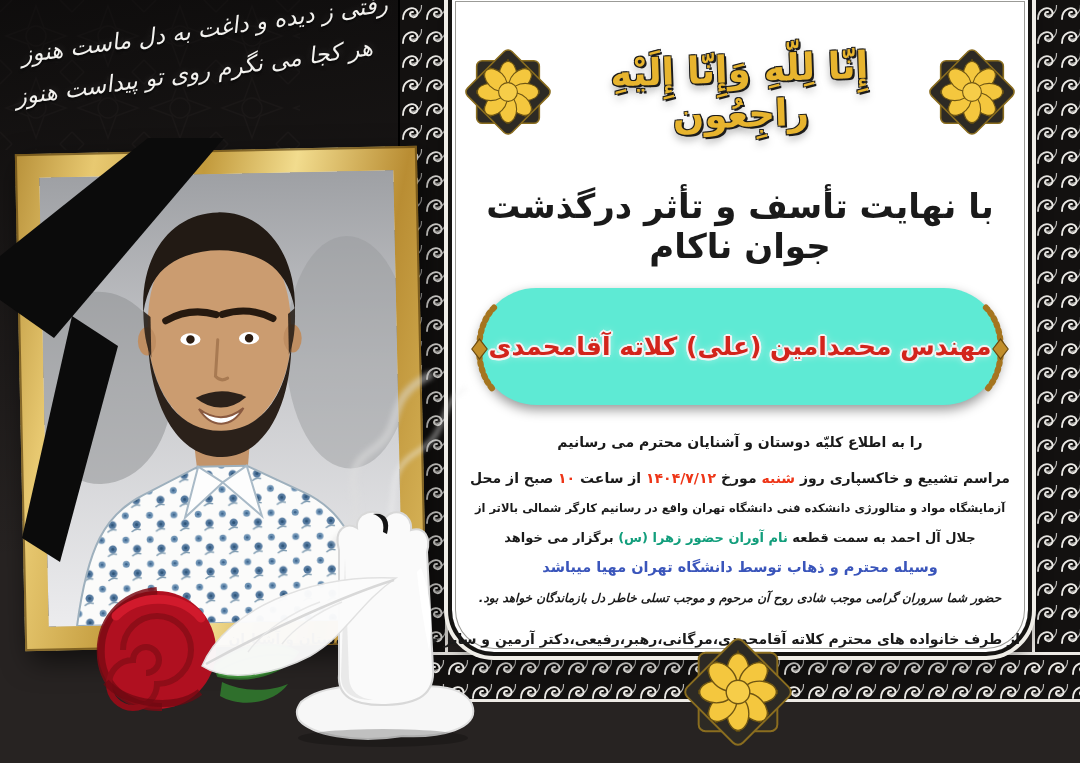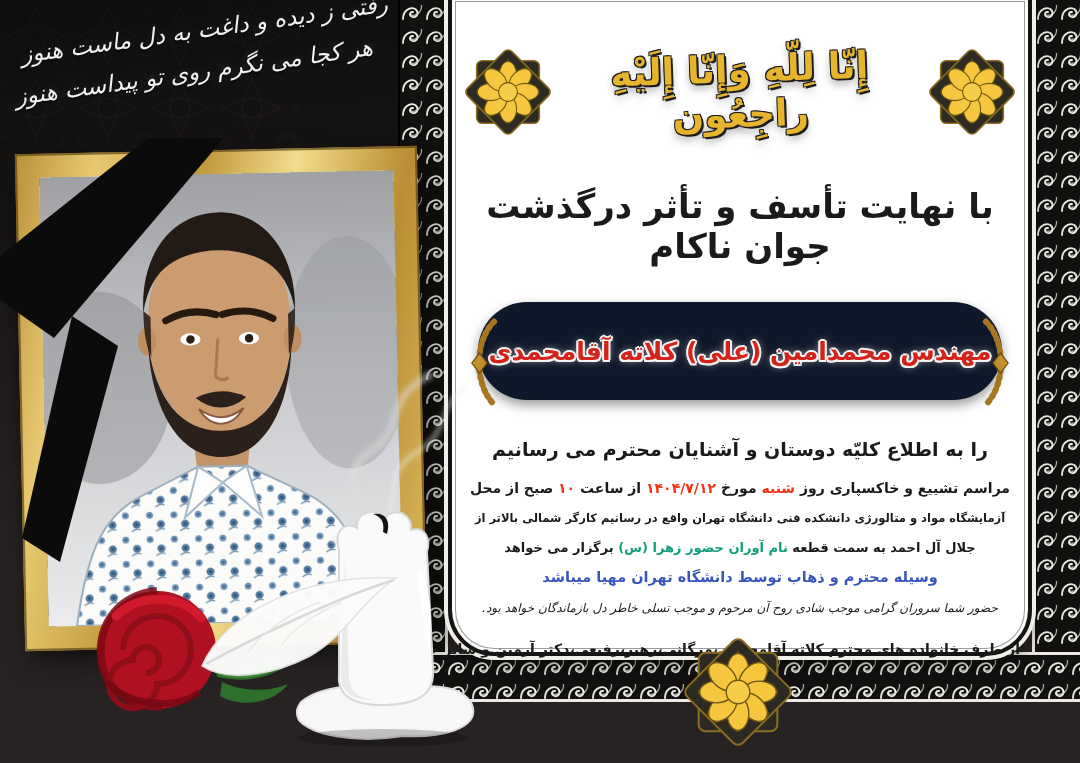--- a/index.html
+++ b/index.html
@@ -43,36 +43,36 @@
   .panel{position:absolute;left:448px;top:-6px;width:584px;height:662px;z-index:3;
     background:#fff;border:4px solid #151412;border-radius:0 0 46px 46px;
     box-shadow:0 0 0 4px #f0eee8,0 8px 20px rgba(0,0,0,.45),inset 0 0 0 3px #fff,inset 0 0 0 4px #9b9b97;
     text-align:center;color:#1a1a1a;padding-top:10px;overflow:visible;}
   .callig-row{display:flex;align-items:center;justify-content:center;gap:14px;height:168px;}
   .flower{width:94px;height:94px;flex:0 0 auto;}
   .calligraphy{width:342px;font-size:37px;line-height:1.22;font-weight:bold;
     color:#e7b42e;transform:rotate(-2deg);
     text-shadow:2px 2px 0 #1c1c1c,-1px -1px 0 #1c1c1c,1px -1px 0 #1c1c1c,-1px 1px 0 #1c1c1c,0 5px 8px rgba(0,0,0,.35);}
   .intro{margin-top:10px;font-size:34px;font-weight:bold;letter-spacing:-.3px;}
-  .name-banner{position:relative;margin:36px auto 0;width:524px;height:98px;background:#0f172a;
+  .name-banner{position:relative;margin:22px auto 0;width:524px;height:117px;background:#5eead4;
     border-radius:60px;display:flex;align-items:center;justify-content:center;
     box-shadow:0 5px 12px rgba(0,0,0,.4);}
   .lace{position:absolute;top:15px;width:36px;height:92px;}
   .lace-l{left:-15px;}
   .lace-r{right:-15px;transform:scaleX(-1);}
   .name{font-size:25px;font-weight:bold;color:#d3241c;padding:0 30px;white-space:nowrap;
     text-shadow:2px 0 0 #f3f3f3,-2px 0 0 #f3f3f3,0 2px 0 #f3f3f3,0 -2px 0 #f3f3f3,
       1.5px 1.5px 0 #f3f3f3,-1.5px -1.5px 0 #f3f3f3,1.5px -1.5px 0 #f3f3f3,-1.5px 1.5px 0 #f3f3f3,0 0 9px rgba(255,255,255,.85);}
-  .notice{margin-top:38px;font-size:19px;font-weight:bold;white-space:nowrap;}
+  .notice{margin-top:29px;font-size:14px;font-weight:bold;white-space:nowrap;}
   .line{margin:0 8px;font-weight:bold;white-space:nowrap;}
   .c1{margin-top:20px;font-size:14px;}
   .c2{margin-top:15px;font-size:11.5px;letter-spacing:-.2px;}
   .c3{margin-top:15px;font-size:13px;}
   .transport{margin-top:14px;font-size:14.5px;}
-  .condolence{margin-top:16px;font-size:12px;font-weight:400;font-style:italic;letter-spacing:-.2px;}
+  .condolence{margin-top:16px;font-size:12px;font-weight:700;font-style:italic;letter-spacing:-.2px;}
   .families{margin-top:26px;font-size:14px;letter-spacing:-.3px;}
 
   .bottom-flower{position:absolute;left:679px;top:633px;width:118px;height:118px;z-index:4;}
 </style>
 </head>
 <body>
 
 <div class="canvas">
 
   <svg width="0" height="0" style="position:absolute" aria-hidden="true">

